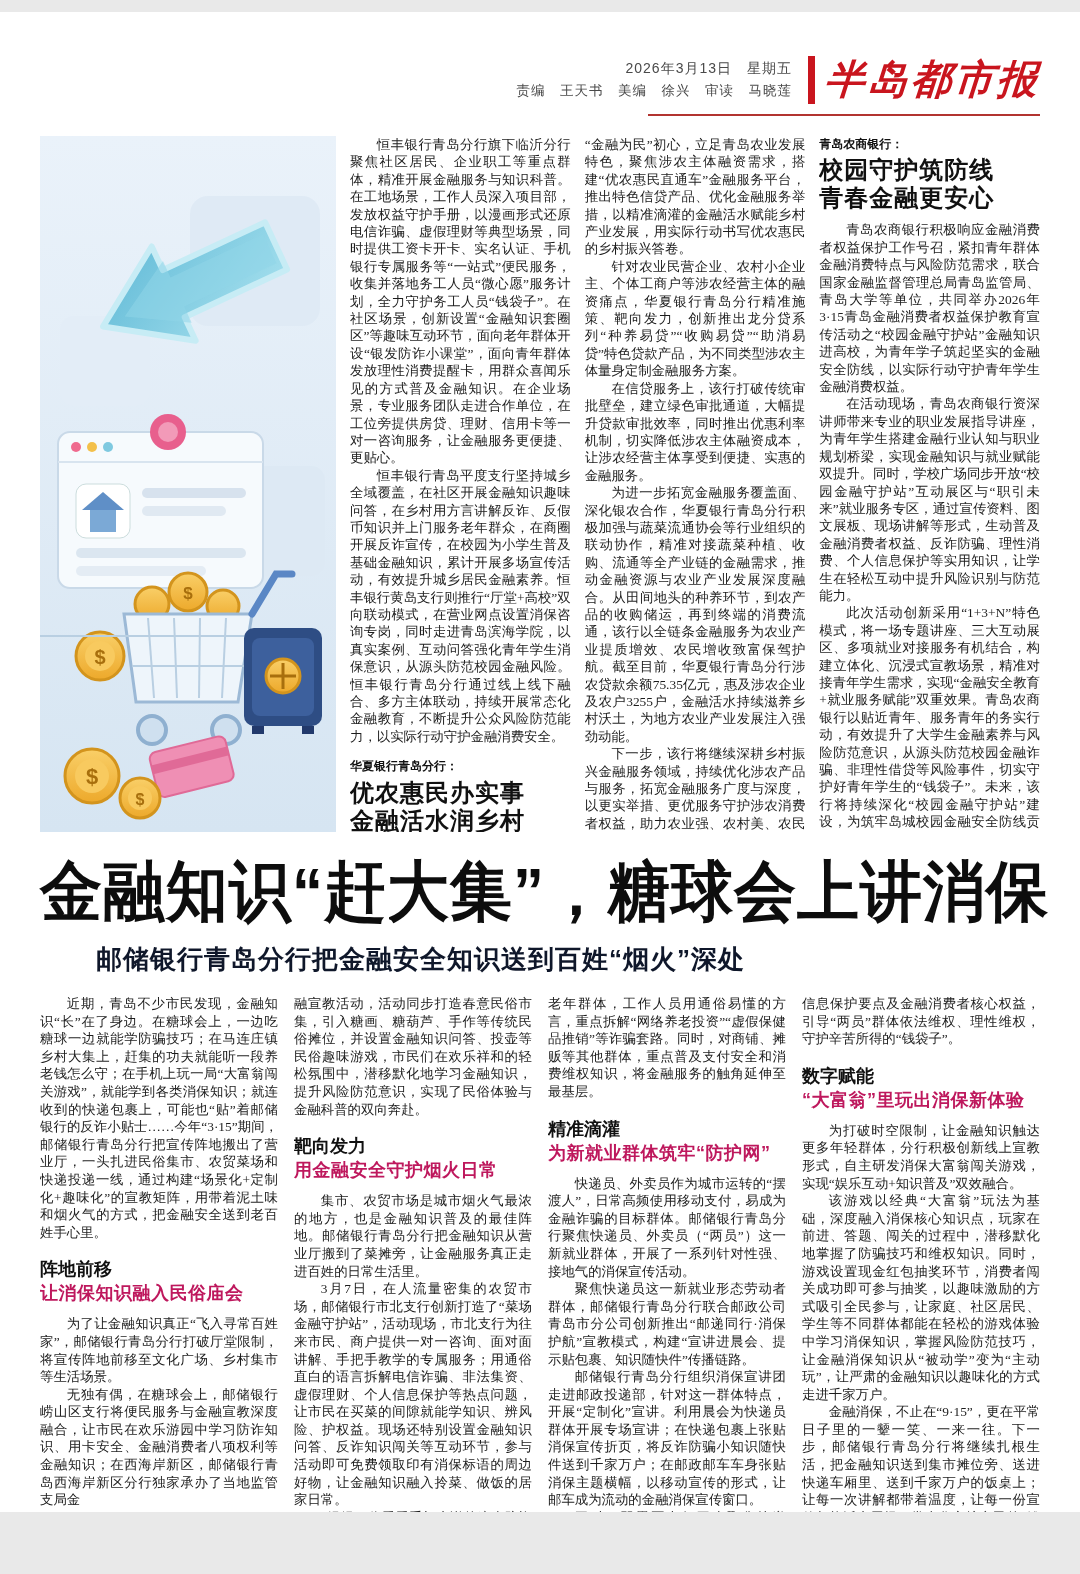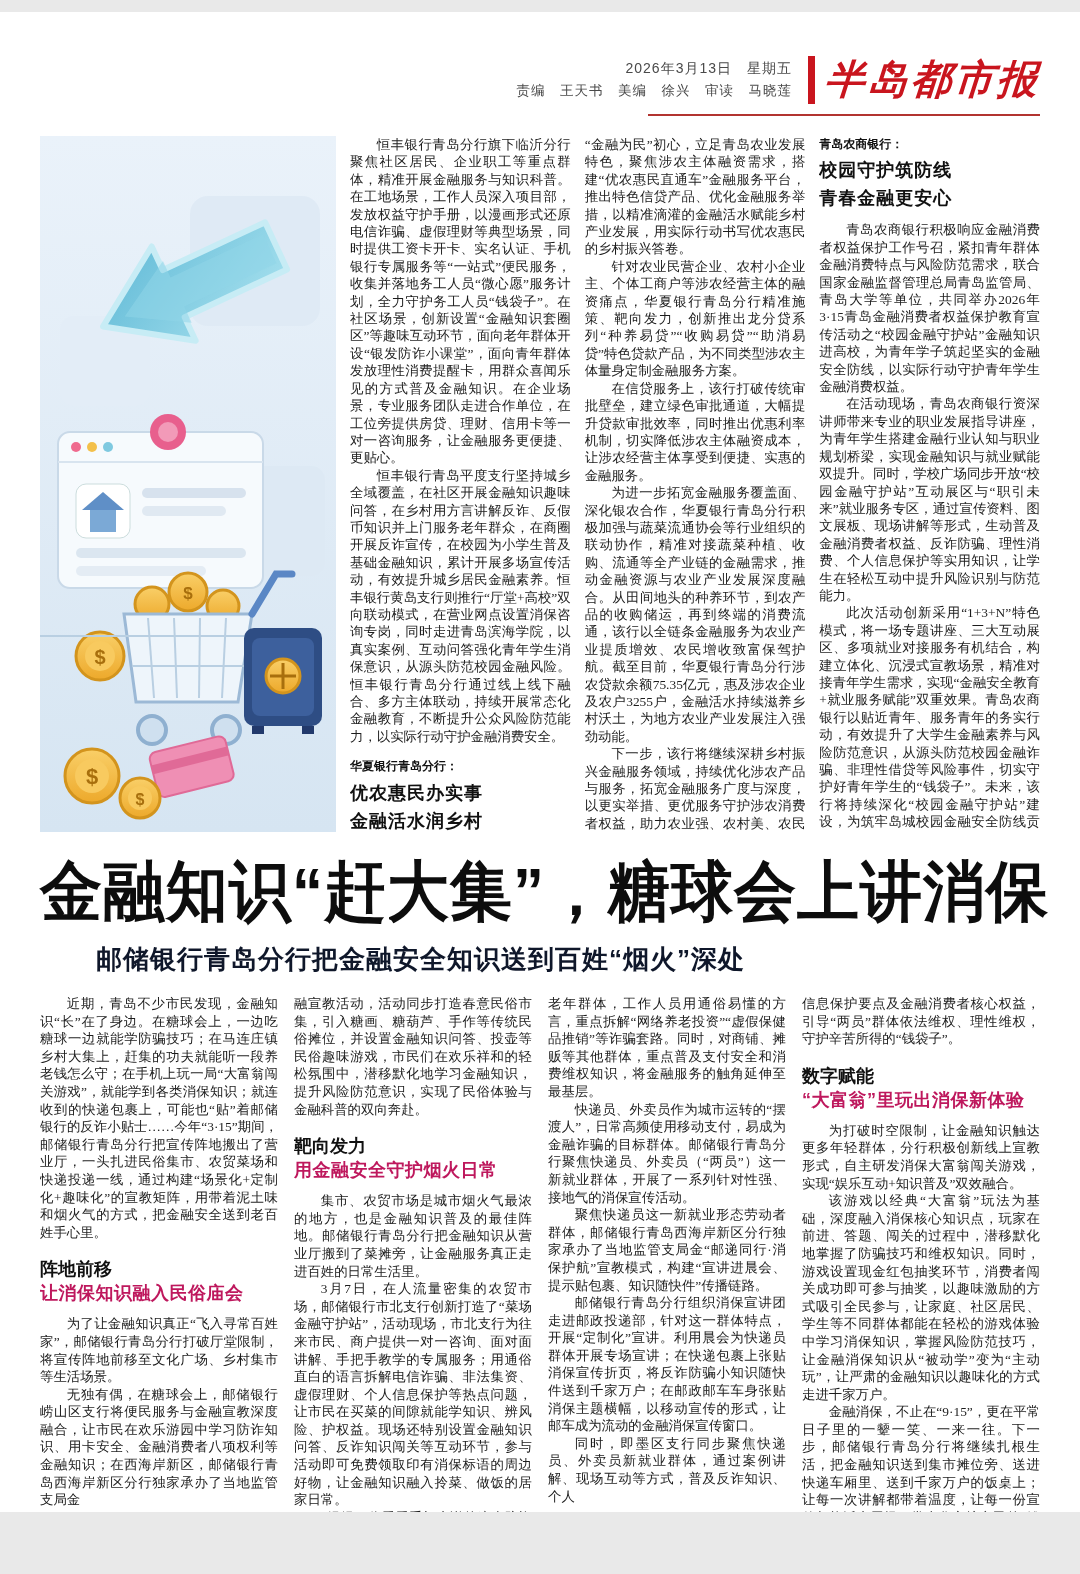--- a/index.html
+++ b/index.html
@@ -35,21 +35,21 @@
     margin-top:20px;
     display:grid; grid-template-columns:296px repeat(3,1fr); gap:14px;
     height:696px;
   }
   .top-section .bodycol { font-size:13.4px; line-height:17.4px; }
   .photo { margin:0; width:296px; height:696px; overflow:hidden; background:#e7eff8; }
   .photo svg { display:block; }
 
   .subhead { margin:13px 0 9px; font-family:"Liberation Sans","DejaVu Sans",sans-serif; }
   .subhead .kicker { font-size:12px; font-weight:700; color:#111; margin-bottom:3px; }
-  .subhead .sh-line { font-size:18px; font-weight:800; color:#111; line-height:28px; letter-spacing:1px; }
+  .subhead .sh-line { font-size:24px; font-weight:800; color:#111; line-height:28px; letter-spacing:1px; }
 
   
   .headline-block { margin-top:22px; }
   .headline-block h1 {
     margin:0; text-align:center;
     font-family:"Liberation Sans","DejaVu Sans",sans-serif;
     font-size:62px; font-weight:900; color:#0d0d0d; letter-spacing:1px;
     line-height:72px; transform:scaleY(1.06); transform-origin:top center;
     white-space:nowrap;
   }
@@ -240,22 +240,26 @@
           <div class="sh2-line1">靶向发力</div>
           <div class="sh2-line2">用金融安全守护烟火日常</div>
         </div>
         <p>集市、农贸市场是城市烟火气最浓的地方，也是金融知识普及的最佳阵地。邮储银行青岛分行把金融知识从营业厅搬到了菜摊旁，让金融服务真正走进百姓的日常生活里。</p>
         <p>3月7日，在人流量密集的农贸市场，邮储银行市北支行创新打造了“菜场金融守护站”，活动现场，市北支行为往来市民、商户提供一对一咨询、面对面讲解、手把手教学的专属服务；用通俗直白的语言拆解电信诈骗、非法集资、虚假理财、个人信息保护等热点问题，让市民在买菜的间隙就能学知识、辨风险、护权益。现场还特别设置金融知识问答、反诈知识闯关等互动环节，参与活动即可免费领取印有消保标语的周边好物，让金融知识融入拎菜、做饭的居家日常。</p>
         <p>“嫚嫚，你看看手机上说的这个防诈案例对不对？”3月9日，莱西市马连庄镇乡村大集上，一位大姨听了邮储银行青岛莱西市马连庄支行的工作人员讲解的消保案例后，掏出手机询问。针对</p>
       </div>
 
       <div class="bodycol">
         <p class="cont">老年群体，工作人员用通俗易懂的方言，重点拆解“网络养老投资”“虚假保健品推销”等诈骗套路。同时，对商铺、摊贩等其他群体，重点普及支付安全和消费维权知识，将金融服务的触角延伸至最基层。</p>
+        <div class="subhead2">
+          <div class="sh2-line1">精准滴灌</div>
+          <div class="sh2-line2">为新就业群体筑牢“防护网”</div>
+        </div>
         <p>快递员、外卖员作为城市运转的“摆渡人”，日常高频使用移动支付，易成为金融诈骗的目标群体。邮储银行青岛分行聚焦快递员、外卖员（“两员”）这一新就业群体，开展了一系列针对性强、接地气的消保宣传活动。</p>
-        <p>聚焦快递员这一新就业形态劳动者群体，邮储银行青岛西海岸新区分行独家承办了当地监管支局金“邮递同行·消保护航”宣教模式，构建“宣讲进晨会、提示贴包裹、知识随快件”传播链路。</p>
+        <p>聚焦快递员这一新就业形态劳动者群体，邮储银行青岛分行联合邮政公司青岛市分公司创新推出“邮递同行·消保护航”宣教模式，构建“宣讲进晨会、提示贴包裹、知识随快件”传播链路。</p>
         <p>邮储银行青岛分行组织消保宣讲团走进邮政投递部，针对这一群体特点，开展“定制化”宣讲。利用晨会为快递员群体开展专场宣讲；在快递包裹上张贴消保宣传折页，将反诈防骗小知识随快件送到千家万户；在邮政邮车车身张贴消保主题横幅，以移动宣传的形式，让邮车成为流动的金融消保宣传窗口。</p>
         <p>同时，即墨区支行同步聚焦快递员、外卖员新就业群体，通过案例讲解、现场互动等方式，普及反诈知识、个人</p>
       </div>
 
       <div class="bodycol">
         <p class="cont">信息保护要点及金融消费者核心权益，引导“两员”群体依法维权、理性维权，守护辛苦所得的“钱袋子”。</p>
         <div class="subhead2">
           <div class="sh2-line1">数字赋能</div>
           <div class="sh2-line2">“大富翁”里玩出消保新体验</div>
         </div>

